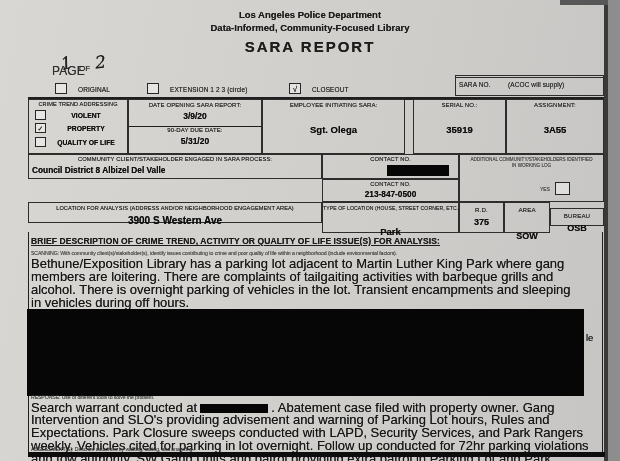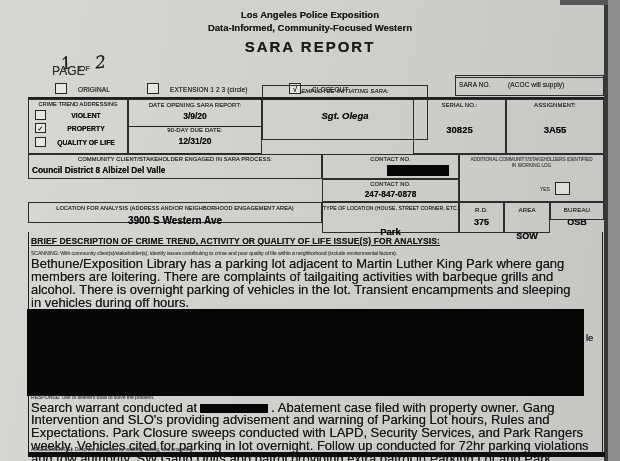--- a/index.html
+++ b/index.html
@@ -25,22 +25,22 @@
 </head>
 <body>
 
 <div id="paper">
 
   <div class="abs" style="left:604px;top:0;width:4px;height:461px;background:#393939;text-shadow:none;"></div>
   <div class="abs" style="left:608px;top:0;width:12px;height:461px;background:#8d8d8d;text-shadow:none;"></div>
   <div class="abs" style="left:560px;top:0;width:48px;height:5px;background:#575757;text-shadow:none;"></div>
 
   <div class="abs ctr" style="left:110px;top:9px;width:400px;">
-    <div style="font-size:9.5px;font-weight:600;">Los Angeles Police Exposition</div>
-    <div style="font-size:9.5px;font-weight:600;margin-top:2px;">Data-Informed, Community-Focused Western</div>
+    <div style="font-size:9.5px;font-weight:600;">Los Angeles Police Department</div>
+    <div style="font-size:9.5px;font-weight:600;margin-top:2px;">Data-Informed, Community-Focused Library</div>
     <div style="font-size:15px;font-weight:bold;letter-spacing:2px;margin-top:5px;">SARA REPORT</div>
   </div>
 
   <div class="abs lbl" style="left:52px;top:64px;font-size:12px;">PAGE</div>
   <div class="abs hand" style="left:61px;top:53px;transform:rotate(-12deg);">1</div>
   <div class="abs lbl" style="left:79px;top:64px;font-size:8px;">OF</div>
   <div class="abs hand" style="left:95px;top:52px;transform:rotate(-6deg);">2</div>
 
   <div class="cell" style="left:455px;top:75px;width:149px;height:21px;border-top:3px double #2d2d2d;">
     <span class="abs lbl" style="left:3px;top:3px;font-size:6.5px;">SARA NO.</span>
@@ -64,31 +64,31 @@
     <div class="abs val ctr" style="left:20px;top:25px;width:74px;font-size:6.8px;">PROPERTY</div>
     <div class="cbox" style="left:6px;top:37px;width:11px;height:10px;font-size:7px;line-height:10px;"><span></span></div>
     <div class="abs val ctr" style="left:20px;top:39px;width:74px;font-size:6.8px;">QUALITY OF LIFE</div>
   </div>
 
   <div class="cell" style="left:128px;top:99px;width:134px;height:55px;">
     <div class="lbl ctr" style="margin-top:2px;font-size:6px;">DATE OPENING SARA REPORT:</div>
     <div class="val ctr" style="font-size:8.5px;margin-top:3px;">3/9/20</div>
     <div class="abs hline" style="left:0;top:26px;width:100%;height:1px;"></div>
     <div class="lbl ctr" style="margin-top:6px;font-size:6px;">90-DAY DUE DATE:</div>
-    <div class="val ctr" style="font-size:8.5px;margin-top:3px;">12/31/20</div>
+    <div class="val ctr" style="font-size:8.5px;margin-top:3px;">5/31/20</div>
   </div>
 
-  <div class="cell" style="left:262px;top:85px;width:166px;height:55px;font-style:italic;">
+  <div class="cell" style="left:262px;top:99px;width:143px;height:55px;">
     <div class="lbl ctr" style="margin-top:2px;font-size:6px;">EMPLOYEE INITIATING SARA:</div>
     <div class="val ctr" style="font-size:9.5px;margin-top:16px;">Sgt. Olega</div>
   </div>
 
   <div class="cell" style="left:413px;top:99px;width:93px;height:55px;">
     <div class="lbl ctr" style="margin-top:2px;font-size:6px;">SERIAL NO.:</div>
-    <div class="val ctr" style="font-size:9.5px;margin-top:16px;">30825</div>
+    <div class="val ctr" style="font-size:9.5px;margin-top:16px;">35919</div>
   </div>
 
   <div class="cell" style="left:506px;top:99px;width:98px;height:55px;">
     <div class="lbl ctr" style="margin-top:2px;font-size:6px;">ASSIGNMENT:</div>
     <div class="val ctr" style="font-size:9.5px;margin-top:16px;">3A55</div>
   </div>
 
   <div class="cell" style="left:28px;top:154px;width:294px;height:25px;">
     <div class="lbl ctr" style="margin-top:1px;">COMMUNITY CLIENT/STAKEHOLDER ENGAGED IN SARA PROCESS:</div>
     <div class="val" style="font-size:8.3px;margin:3px 0 0 3px;">Council District 8 Albizel Del Valle</div>
@@ -98,40 +98,40 @@
     <div class="abs redact" style="left:64px;top:10px;width:62px;height:11px;"></div>
   </div>
   <div class="cell" style="left:459px;top:154px;width:145px;height:48px;">
     <div class="ctr" style="font-size:4.6px;line-height:5.6px;color:#3a3a3a;margin:2px 10px 0 10px;white-space:normal;opacity:.85;">ADDITIONAL COMMUNITY/STAKEHOLDERS IDENTIFIED IN WORKING LOG</div>
     <span class="abs tiny" style="left:80px;top:31px;font-size:5px;">YES</span>
     <div class="cbox" style="left:95px;top:27px;width:15px;height:13px;"></div>
   </div>
 
   <div class="cell" style="left:322px;top:179px;width:137px;height:23px;">
     <div class="lbl ctr" style="margin-top:1px;">CONTACT NO.</div>
-    <div class="val ctr" style="font-size:8.3px;margin-top:2px;">247-847-0878</div>
+    <div class="val ctr" style="font-size:8.3px;margin-top:2px;">213-847-0500</div>
   </div>
 
   <div class="cell" style="left:28px;top:202px;width:294px;height:21px;">
     <div class="lbl ctr" style="margin-top:2px;font-size:5.6px;">LOCATION FOR ANALYSIS (ADDRESS AND/OR NEIGHBORHOOD ENGAGEMENT AREA)</div>
     <div class="val ctr" style="font-size:10px;margin-top:4px;">3900 S Western Ave</div>
   </div>
   <div class="cell" style="left:322px;top:202px;width:137px;height:31px;">
     <div class="lbl ctr" style="margin-top:2px;font-size:5.1px;">TYPE OF LOCATION (HOUSE, STREET CORNER, ETC.)</div>
     <div class="val ctr" style="font-size:9.5px;margin-top:15px;">Park</div>
   </div>
   <div class="cell" style="left:459px;top:202px;width:45px;height:31px;">
     <div class="lbl ctr" style="margin-top:3px;font-size:6.2px;">R.D.</div>
     <div class="val ctr" style="font-size:9px;margin-top:4px;">375</div>
   </div>
   <div class="cell" style="left:504px;top:202px;width:46px;height:31px;">
     <div class="lbl ctr" style="margin-top:3px;font-size:6.2px;">AREA</div>
     <div class="val ctr" style="font-size:9px;margin-top:18px;">SOW</div>
   </div>
-  <div class="cell" style="left:550px;top:202px;width:54px;height:18px;">
+  <div class="cell" style="left:550px;top:208px;width:54px;height:18px;">
     <div class="lbl ctr" style="margin-top:3px;font-size:6.2px;">BUREAU</div>
     <div class="val ctr" style="font-size:9px;margin-top:4px;">OSB</div>
   </div>
 
   <div class="abs hline" style="left:28px;top:232px;width:1.4px;height:221px;"></div>
   <div class="abs hline" style="left:602px;top:232px;width:1.4px;height:221px;"></div>
 
   <div class="abs" style="left:31px;top:236px;font-size:8.5px;font-weight:bold;text-decoration:underline;letter-spacing:.1px;white-space:nowrap;">BRIEF DESCRIPTION OF CRIME TREND, ACTIVITY OR QUALITY OF LIFE ISSUE(S) FOR ANALYSIS:</div>
   <div class="abs tiny" style="left:31px;top:249.5px;">SCANNING: With community client(s)/stakeholder(s), identify issues contributing to crime and poor quality of life within a neighborhood (include environmental factors).</div>
   <div class="abs para" style="left:31px;top:258px;width:543px;">Bethune/Exposition Library has a parking lot adjacent to Martin Luther King Park where gang members are loitering. There are complaints of tailgaiting activities with barbeque grills and alcohol. There is overnight parking of vehicles in the lot. Transient encampments and sleeping in vehicles during off hours.</div>

